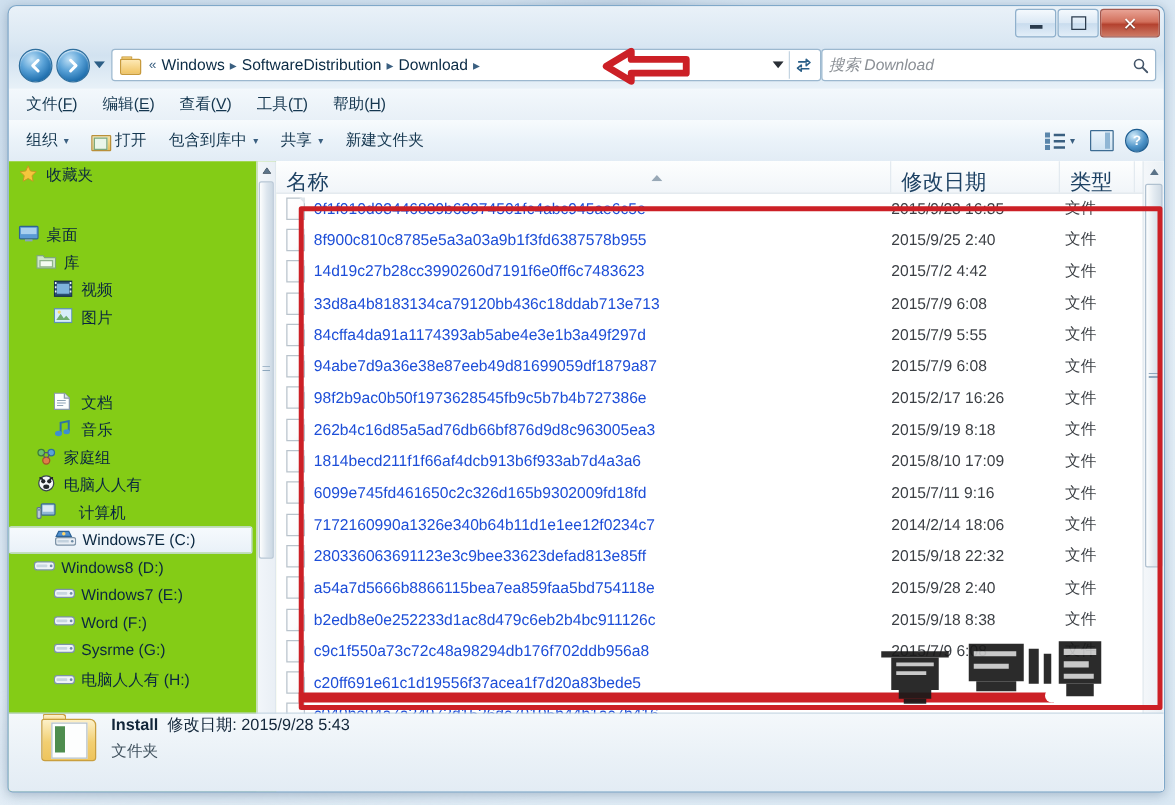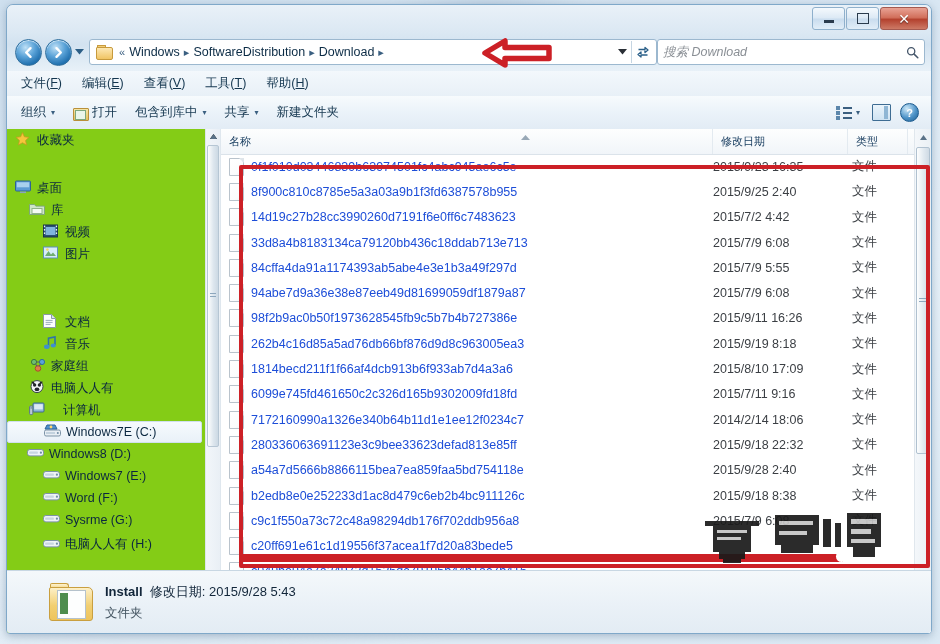--- a/index.html
+++ b/index.html
@@ -109,21 +109,21 @@
 
   .nitem{display:flex;align-items:center;height:22px;padding-left:8px;font-size:12.5px;color:#0a2740;}
   .nitem.sel{background:linear-gradient(180deg,#f6fafd,#e9f1f8);border:1px solid #cfe0ee;
       border-radius:2px;margin-right:4px;height:20px;}
   .nicon{width:17px;height:16px;margin-right:5px;flex:none;position:relative;}
 
   
   .listpane{position:absolute;left:214px;top:0;right:0;bottom:0;background:#fff;}
   .colhead{position:absolute;left:0;top:0;right:0;height:25px;
       background:linear-gradient(180deg,#fdfefe,#f1f5f9);border-bottom:1px solid #dbe3ea;display:flex;}
-  .colhead .c{font-size:11px;color:#1d4163;padding:5px 0 0 8px;border-right:1px solid #e3eaf0;box-sizing:border-box;}
+  .colhead .c{font-size:17px;color:#1d4163;padding:5px 0 0 8px;border-right:1px solid #e3eaf0;box-sizing:border-box;}
   .c-name{width:492px;position:relative;}
   .c-name .sortarrow{position:absolute;left:300px;top:1px;}
   .c-date{width:135px;}
   .c-type{width:60px;border-right:none;}
 
   .rows{position:absolute;left:0;top:25px;right:16px;bottom:33px;overflow:hidden;}
   .row{height:25.3px;display:flex;align-items:center;}
   .fico{width:13px;height:16px;margin:0 7px 0 8px;flex:none;
       background:linear-gradient(135deg,#ffffff 0%,#fbfcfd 70%,#eef2f5 100%);
       border:1px solid #b9c3cc;border-radius:0 4px 0 0;position:relative;}
@@ -144,21 +144,21 @@
   .hthumb{position:absolute;left:16px;right:16px;top:2px;bottom:2px;border-radius:2px;
       border:1px solid #b6c6d4;background:linear-gradient(180deg,#fdfefe,#e3eaf1 55%,#d2dde7);}
   .hthumb::after{content:"";position:absolute;left:50%;top:50%;margin-left:-4px;margin-top:-3px;
       width:8px;height:6px;background:repeating-linear-gradient(90deg,#8da7bd 0 1px,transparent 1px 3px);}
   .hleft,.hright{position:absolute;width:16px;top:0;bottom:0;display:flex;align-items:center;justify-content:center;}
   .hleft{left:0;} .hright{right:0;}
 
   
   .details{position:absolute;left:0;right:0;bottom:0;height:62px;
       background:linear-gradient(180deg,#f4f8fb 0%,#eaf1f7 55%,#e3ecf4 100%);
-      border-top:1px solid #c8d7e3;display:flex;align-items:center;padding-left:42px;}
+      border-top:1px solid #c8d7e3;display:flex;align-items:flex-start;padding-left:26px;}
   .bigfolder{width:44px;height:38px;position:relative;flex:none;margin-right:12px;}
   .bigfolder .back{position:absolute;left:0;top:4px;width:42px;height:32px;border-radius:2px 5px 3px 3px;
       background:linear-gradient(180deg,#fdf0c8,#f2cf72 55%,#eec45c);border:1px solid #c99f3f;}
   .bigfolder .tab{position:absolute;left:1px;top:0px;width:17px;height:6px;border-radius:2px 3px 0 0;
       background:linear-gradient(180deg,#fdf0c8,#f3d versus);background:linear-gradient(180deg,#fdf0c8,#f3d versus);
       background:linear-gradient(180deg,#fdf2cf,#f1cd6e);border:1px solid #c99f3f;border-bottom:none;}
   .bigfolder .page{position:absolute;left:8px;top:7px;width:27px;height:27px;background:#fdfefe;border:1px solid #b5c2cc;}
   .bigfolder .gr{position:absolute;left:11px;top:10px;width:8px;height:21px;background:#4e8d4e;}
   .dtxt1{font-size:13px;color:#12263a;}
   .dtxt1 b{font-weight:bold;}
@@ -361,21 +361,21 @@
             <span>文档</span>
           </div>
           <div class="nitem" style="padding-left:36px;">
             <span class="nicon"><svg width="14" height="14" viewBox="0 0 14 14">
                 <path d="M5.5 10.3 V2.2 L12 0.9 V9" fill="none" stroke="#2e73a8" stroke-width="1.6"></path>
                 <ellipse cx="3.8" cy="10.7" rx="2.8" ry="2.2" fill="#3f8fd0"></ellipse>
                 <ellipse cx="10.3" cy="9.4" rx="2.6" ry="2" fill="#3f8fd0"></ellipse>
               </svg></span>
             <span>音乐</span>
           </div>
-          <div class="nitem" style="padding-left:22px;text-align:center;">
+          <div class="nitem" style="padding-left:22px;">
             <span class="nicon"><svg width="16" height="14" viewBox="0 0 16 14">
                 <circle cx="4" cy="4" r="2.6" fill="#6fbf6f" stroke="#3b7a3b"></circle>
                 <circle cx="12" cy="4" r="2.6" fill="#5ba3d8" stroke="#2f6f9e"></circle>
                 <circle cx="8" cy="10.4" r="2.8" fill="#e07c4a" stroke="#a6512a"></circle>
                 <path d="M5.4 5.6 L7 8.4 M10.6 5.6 L9 8.4 M6.4 4 h3.2" stroke="#557" stroke-width="1"></path>
               </svg></span>
             <span>家庭组</span>
           </div>
           <div class="nitem" style="padding-left:22px;">
             <span class="nicon"><svg width="16" height="14" viewBox="0 0 16 14">
@@ -514,21 +514,21 @@
           </div>
           <div class="row">
             <span class="fico"></span>
             <span class="fname">94abe7d9a36e38e87eeb49d81699059df1879a87</span>
             <span class="fdate">2015/7/9 6:08</span>
             <span class="ftype">文件</span>
           </div>
           <div class="row">
             <span class="fico"></span>
             <span class="fname">98f2b9ac0b50f1973628545fb9c5b7b4b727386e</span>
-            <span class="fdate">2015/9/11 16:26</span>
+            <span class="fdate">2015/2/17 16:26</span>
             <span class="ftype">文件</span>
           </div>
           <div class="row">
             <span class="fico"></span>
             <span class="fname">262b4c16d85a5ad76db66bf876d9d8c963005ea3</span>
             <span class="fdate">2015/9/19 8:18</span>
             <span class="ftype">文件</span>
           </div>
           <div class="row">
             <span class="fico"></span>

